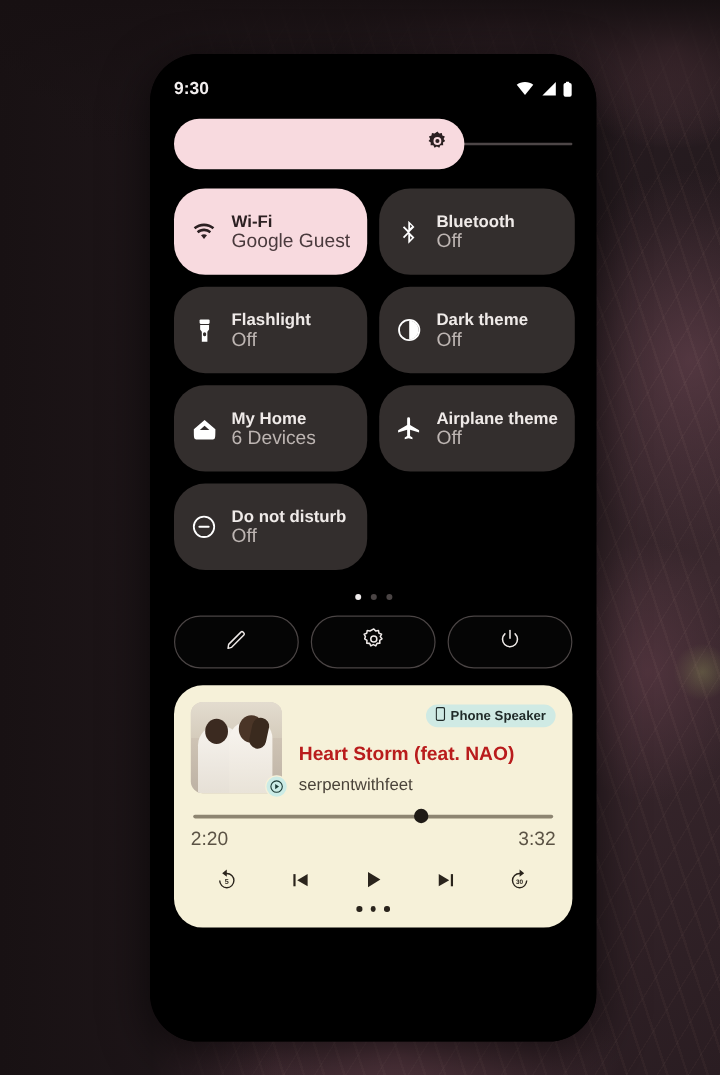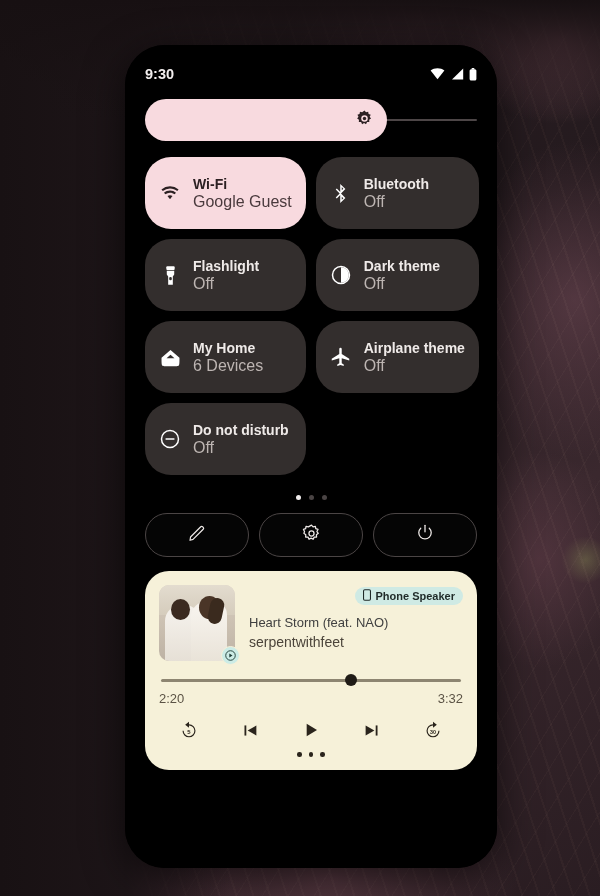--- a/index.html
+++ b/index.html
@@ -173,31 +173,31 @@
     position: absolute; left:0; top:0; right:0; height: 30px;
     background: linear-gradient(180deg, #e3dccf 0%, #d5ccbc 100%);
   }
   .play-badge {
     position: absolute; right: -5px; bottom: -4px;
     width: 19px; height: 19px; border-radius: 50%;
     background: #ccece6;
     display: flex; align-items: center; justify-content: center;
     border: 1.5px solid #f6f1d9;
   }
-  .media-meta { flex: 1; min-width: 0; padding-top: 2px; display:flex; flex-direction: column; }
+  .media-meta { flex: 1; min-width: 0; padding-top: 2px; display:flex; flex-direction: column; justify-content: space-between; }
   .speaker-chip-row { display: flex; justify-content: flex-end; }
   .speaker-chip {
     display: inline-flex; align-items: center; gap: 5px;
     background: #cfeae4; color: #1f2a28;
     border-radius: 10px; padding: 2px 8px;
     font-size: 11px; font-weight: 700; white-space: nowrap;
   }
   .track-title {
     margin-top: 10px;
-    color: #404040; font-size: 13px; font-weight: 400;
+    color: #b91c1c; font-size: 16px; font-weight: 700;
     white-space: nowrap; overflow: hidden; text-overflow: ellipsis;
   }
   .track-artist {
     margin-top: 4px;
     color: #4b443a; font-size: 14px; font-weight: 400;
     white-space: nowrap; overflow: hidden; text-overflow: ellipsis;
   }
 
   .seek-row { position: relative; margin-top: 12px; height: 14px; }
   .seek-track {
@@ -205,21 +205,21 @@
     background: #8d8571; border-radius: 2px;
   }
   .seek-thumb {
     position: absolute; top: 1px; left: 63%;
     width: 12px; height: 12px; border-radius: 50%; background: #1f1b16;
     transform: translateX(-50%);
   }
   .time-row {
     display: flex; justify-content: space-between;
     margin-top: 4px;
-    color: #5b5345; font-size: 13px; font-weight: 400;
+    color: #5b5345; font-size: 16px; font-weight: 400;
   }
   .controls-row {
     display: flex; align-items: center; justify-content: space-around;
     margin-top: 6px; height: 36px;
   }
   .ctl { width: 34px; height: 34px; display:flex; align-items:center; justify-content:center; }
   .media-dots {
     display: flex; justify-content: center; gap: 7px; margin-top: 4px; height: 10px;
   }
   .mdot { width: 4.5px; height: 4.5px; border-radius: 50%; background: #2a241c; }

